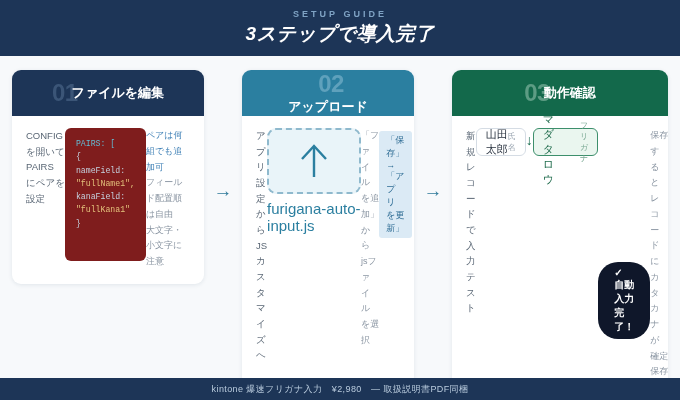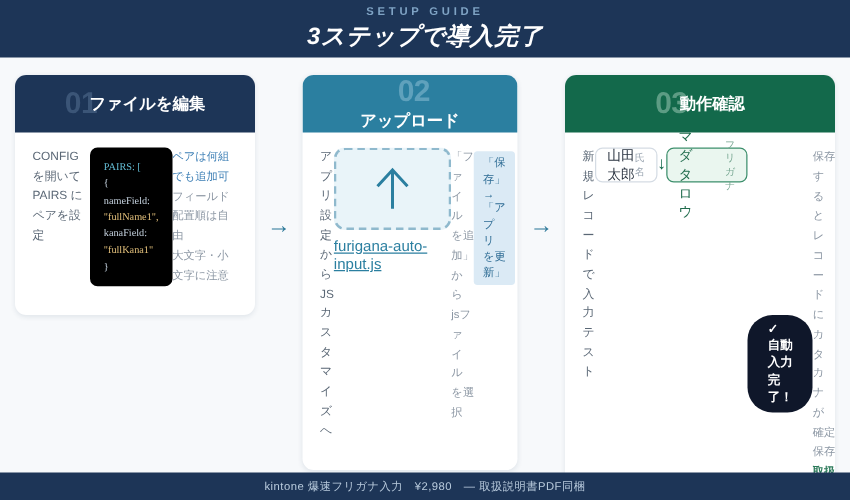--- a/index.html
+++ b/index.html
@@ -6,21 +6,21 @@
   html,body { width:680px; height:400px; }
   body {
     font-family:"Liberation Sans", sans-serif;
     background:#f7f9fb;
     overflow:hidden;
     position:relative;
   }
 
   
   .header {
-    height:46px;
+    height:56px;
     background:#1d3557;
     display:flex;
     flex-direction:column;
     align-items:center;
     justify-content:center;
     gap:2px;
   }
   .eyebrow {
     font-size:9px;
     letter-spacing:3px;
@@ -101,24 +101,24 @@
 
   .lead {
     font-size:9.5px;
     color:#5a6775;
     line-height:1.65;
     margin-bottom:9px;
   }
 
   
   .code {
-    background:#000000;
+    background:#7f1d1d;
     border-radius:6px;
     padding:9px 11px;
-    font-family:Liberation Serif, serif;
+    font-family:Liberation Mono, monospace;
     font-size:8.2px;
     line-height:1.62;
     margin-bottom:9px;
   }
   .code .k { color:#63bcd4; }
   .code .p { color:#c5d2df; }
   .code .s { color:#e3c07b; }
 
   
   .notes { font-size:9px; line-height:1.75; }
@@ -128,21 +128,21 @@
 
   
   .upload-wrap { display:flex; flex-direction:column; align-items:center; margin-bottom:6px; }
   .dropzone {
     width:94px; height:66px;
     border:2px dashed #8fb9cd;
     border-radius:9px;
     background:#e9f4f9;
     display:flex; align-items:center; justify-content:center;
   }
-  .fname { font-size:12px; color:#2b7fa0; margin-top:6px;text-decoration:underline; }
+  .fname { font-size:15px; color:#2b7fa0; margin-top:6px; }
 
   .badge-blue {
     display:inline-block;
     background:#dbeaf5;
     color:#2f6d95;
     font-size:9px;
     padding:3px 7px;
     border-radius:3px;
     margin-top:3px;
     align-self:flex-start;

